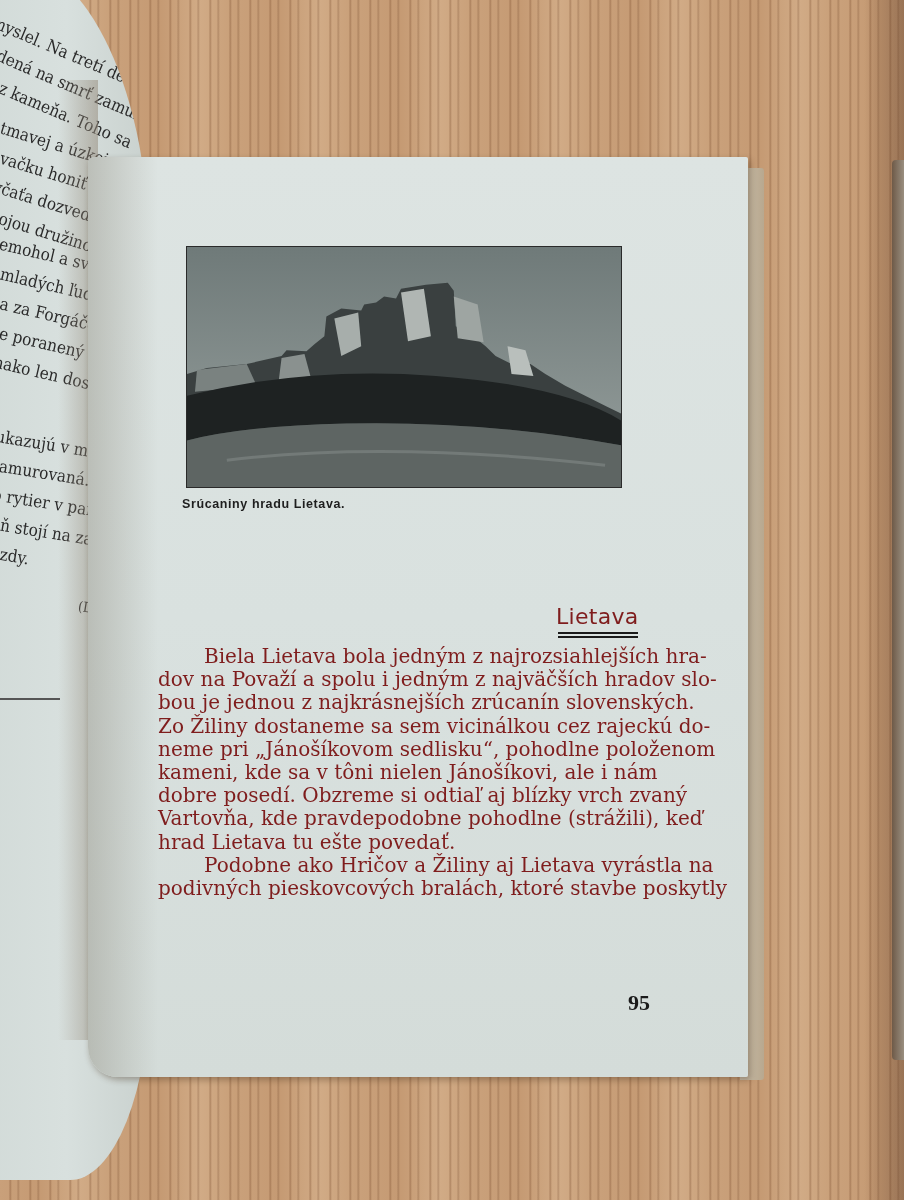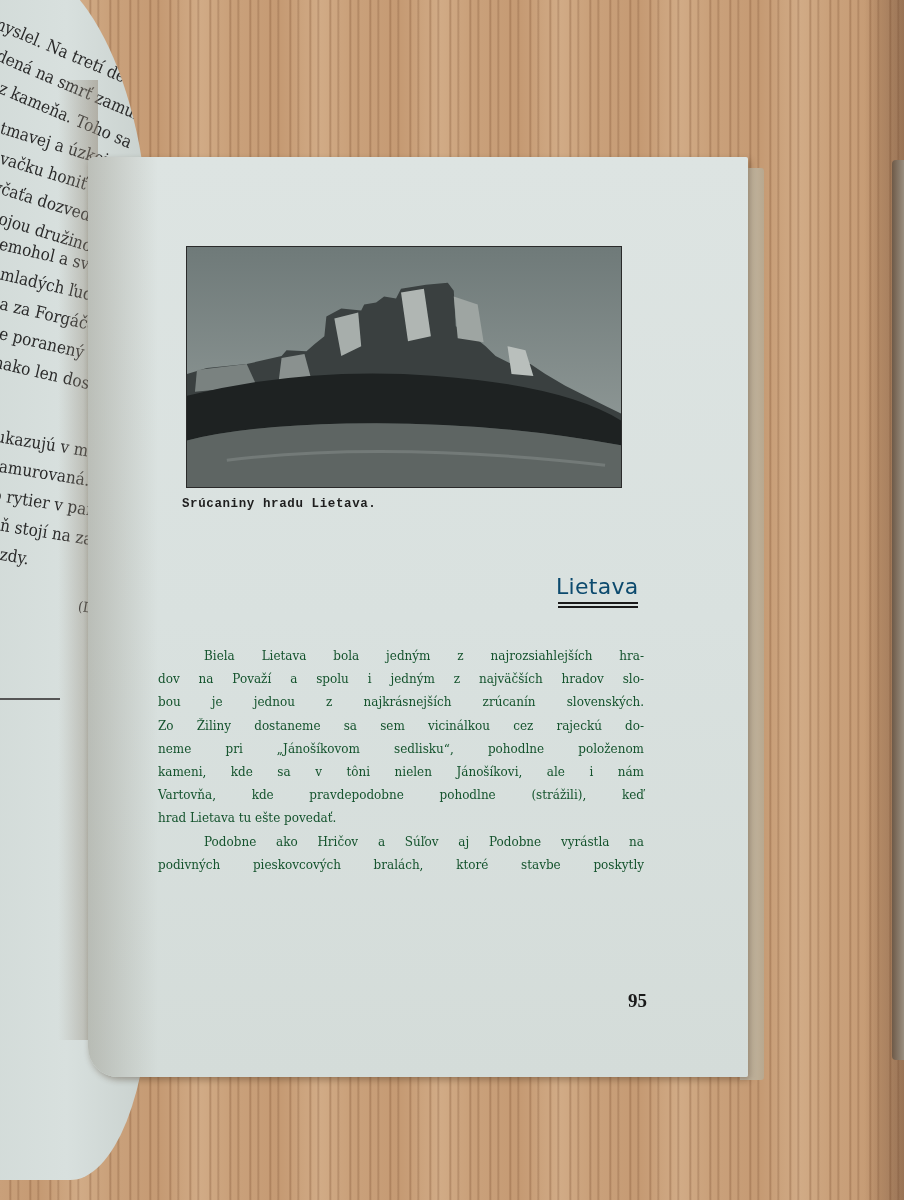--- a/index.html
+++ b/index.html
@@ -82,55 +82,56 @@
     position: absolute; left: 186px; top: 246px;
     width: 436px; height: 242px;
     border: 1.5px solid #2a2a2a;
     overflow: hidden;
     background: linear-gradient(180deg, #7d8786 0%, #8c9593 35%, #6f7877 50%, #3a3f3f 62%, #2a2e2e 78%, #5d6362 90%, #737a78 100%);
   }
   .photo svg { display: block; width: 100%; height: 100%; }
 
   .caption {
     position: absolute; left: 182px; top: 497px;
-    font-family: Liberation Mono, monospace;
+    font-family: Liberation Sans, sans-serif;
     font-weight: bold; font-size: 12.5px; letter-spacing: 0.6px;
     color: #1e1e1e;
   }
 
   .heading-wrap {
     position: absolute; left: 556px; top: 574px; width: 82px;
     text-align: right;
   }
   .heading {
     font-family: "DejaVu Sans", sans-serif;
-    font-size: 22px; color: #0c4a6e; letter-spacing: 0.3px;
+    font-size: 22px; color: #7f1d1d; letter-spacing: 0.3px;
     display: inline-block;
+    margin-top: 30px;
   }
   .heading-rule {
     width: 80px; height: 6px; margin-left: auto; margin-top: 3px;
     border-top: 2px solid #1a1a1a; border-bottom: 2px solid #1a1a1a;
   }
 
   .body-text {
     position: absolute; left: 158px; top: 645px; width: 486px;
     font-family: "DejaVu Serif", serif;
-    font-size: 12px; line-height: 23.2px; color: #14532d;
+    font-size: 20px; line-height: 23.2px; color: #7f1d1d;
   }
   .body-line {
     display: block; white-space: nowrap;
     text-align: justify; text-align-last: justify;
   }
   .body-line.indent { padding-left: 46px; }
   .body-line.last { text-align-last: left; }
 
   .page-number {
     position: absolute; left: 628px; top: 990px;
     font-family: "Liberation Serif", serif;
-    font-weight: bold; font-size: 19px; color: #1a1a1a;
+    font-weight: bold; font-size: 22px; color: #1a1a1a;
   }
 
   .watermark {
     position: absolute; left: 706px; top: 1205px;
     font-family: "DejaVu Sans", sans-serif;
     font-size: 25px; color: rgba(235,225,215,0.55);
     letter-spacing: 0.5px;
     text-shadow: 0 0 1px rgba(120,100,80,0.5);
   }
 </style>
@@ -210,21 +211,22 @@
   <div class="heading-rule"></div>
 </div>
 
 <div class="body-text">
   <span class="body-line indent">Biela Lietava bola jedným z najrozsiahlejších hra-</span>
   <span class="body-line">dov na Považí a spolu i jedným z najväčších hradov slo-</span>
   <span class="body-line">bou je jednou  z najkrásnejších zrúcanín slovenských.</span>
   <span class="body-line">Zo Žiliny dostaneme sa sem vicinálkou cez rajeckú do-</span>
   <span class="body-line">neme pri „Jánošíkovom sedlisku“, pohodlne položenom</span>
   <span class="body-line">kameni, kde sa v tôni nielen Jánošíkovi, ale i nám</span>
+  <span class="body-line">dobre posedí. Obzreme si odtiaľ aj blízky vrch zvaný</span>
   <span class="body-line">Vartovňa, kde pravdepodobne pohodlne (strážili), keď</span>
   <span class="body-line last">hrad Lietava tu ešte povedať.</span>
-  <span class="body-line indent">Podobne ako Hričov a Súľov  aj Podobne vyrástla na</span>
+  <span class="body-line indent">Podobne ako Hričov a Žiliny  aj Lietava vyrástla na</span>
   <span class="body-line">podivných pieskovcových bralách, ktoré stavbe poskytly</span>
 </div>
 
 <div class="page-number">95</div>
 
 <div class="watermark">@( Bazos.sk</div>
 
 </body></html>

